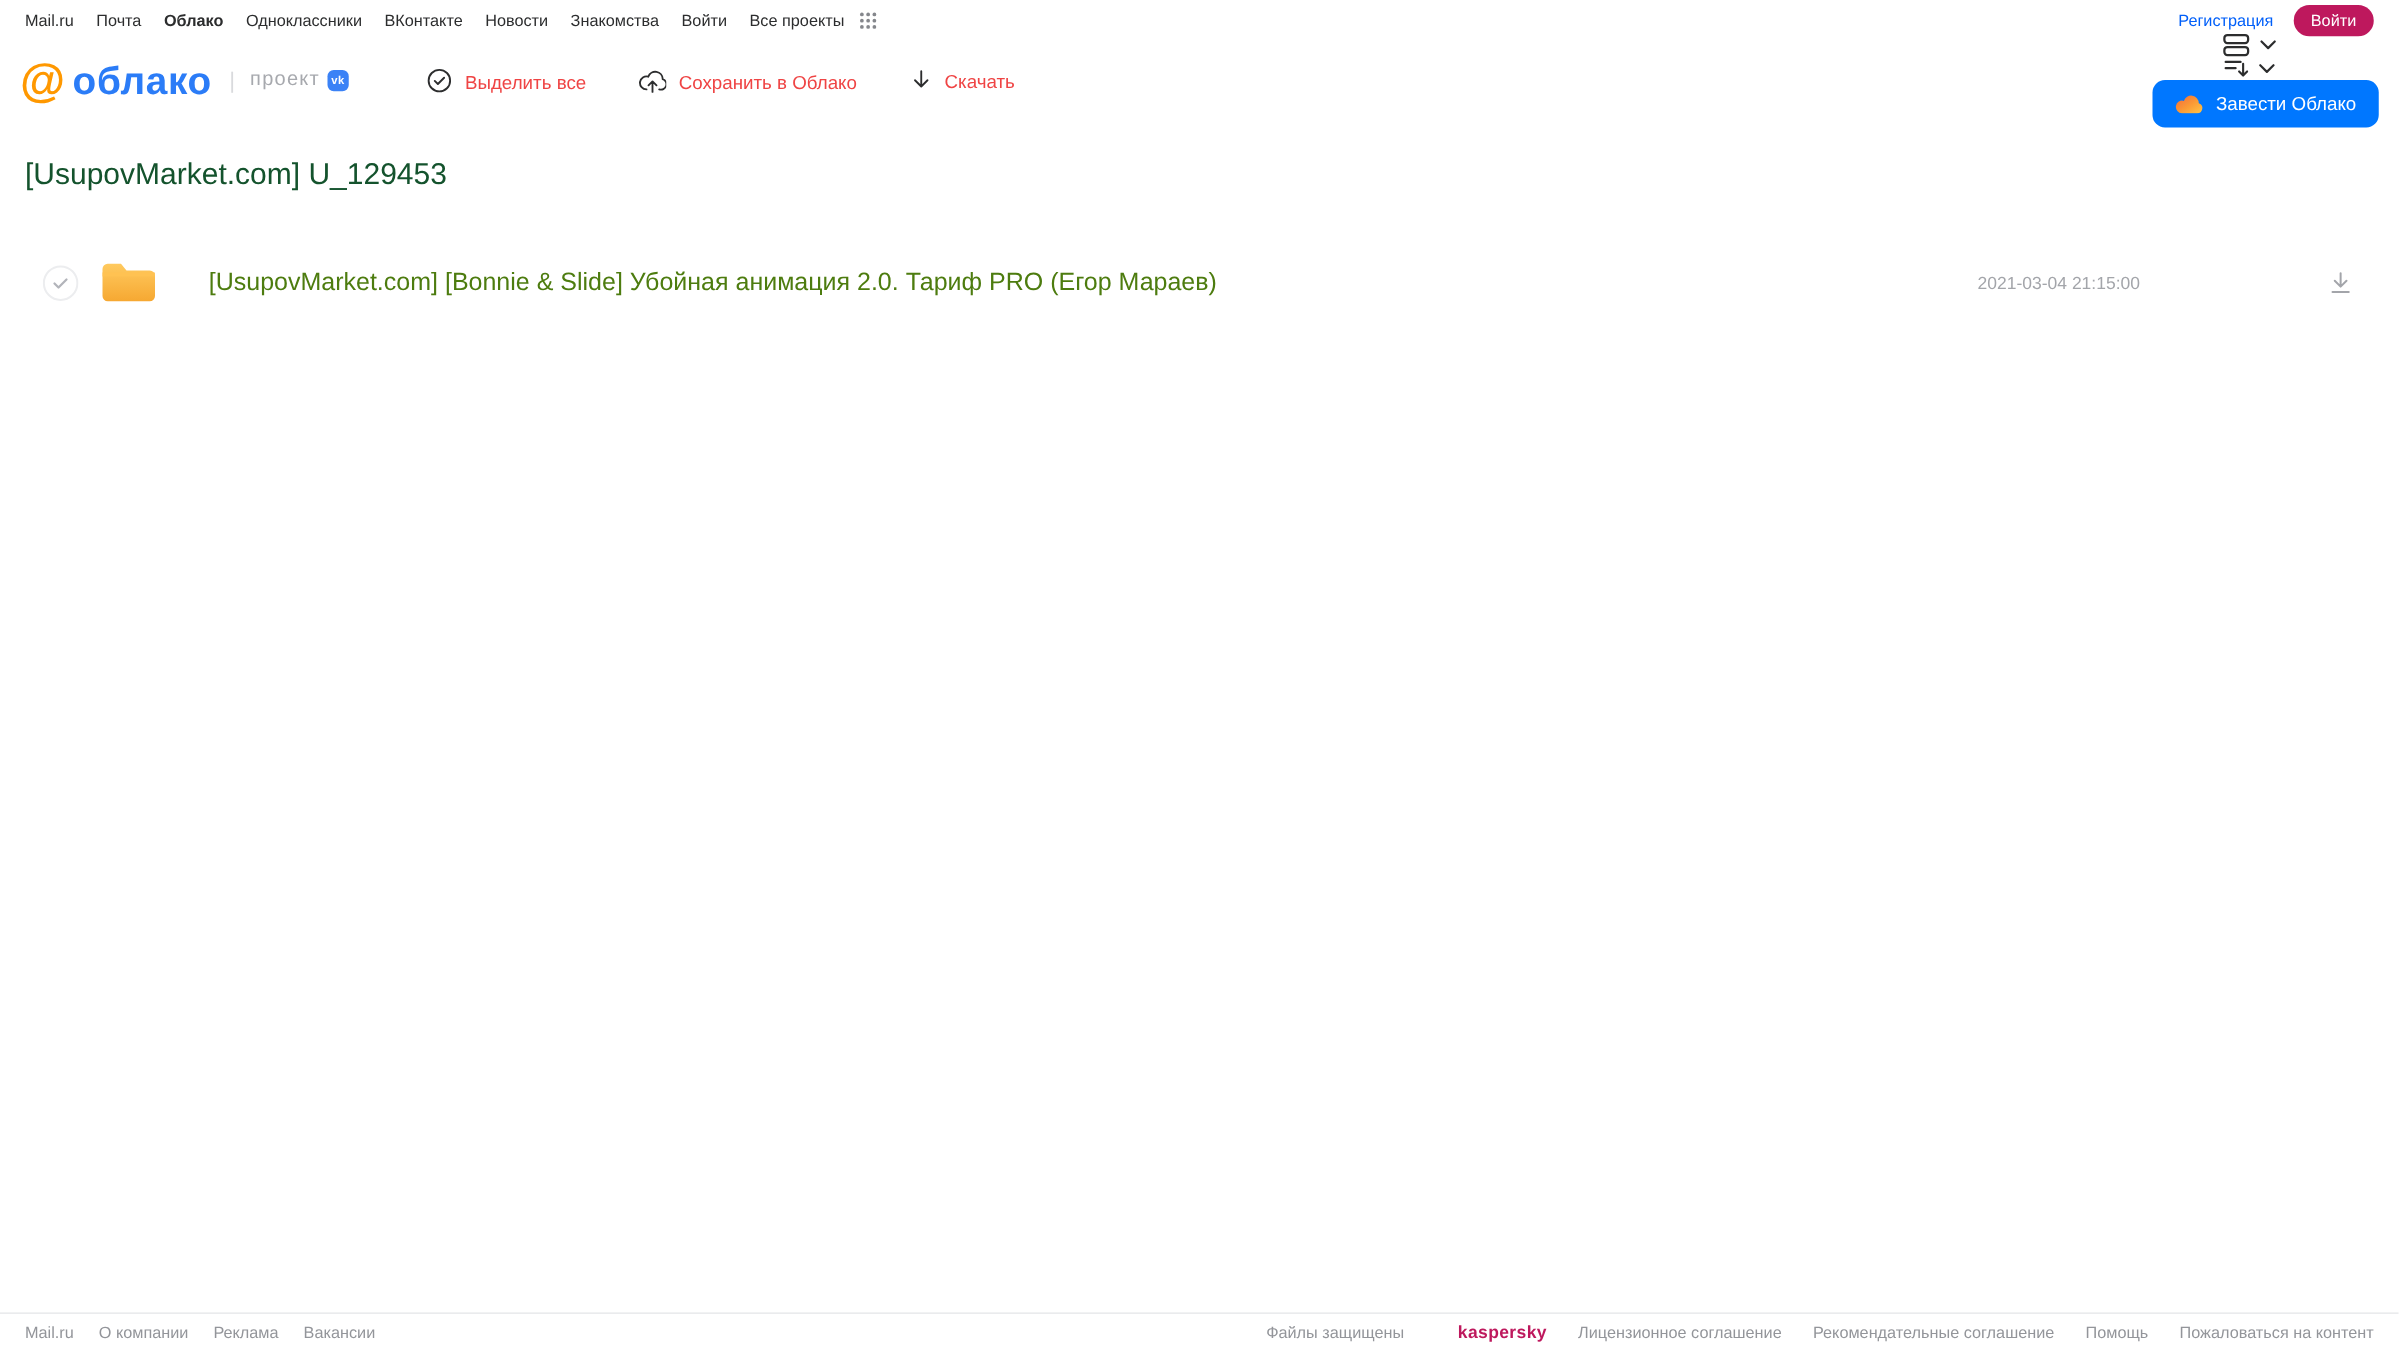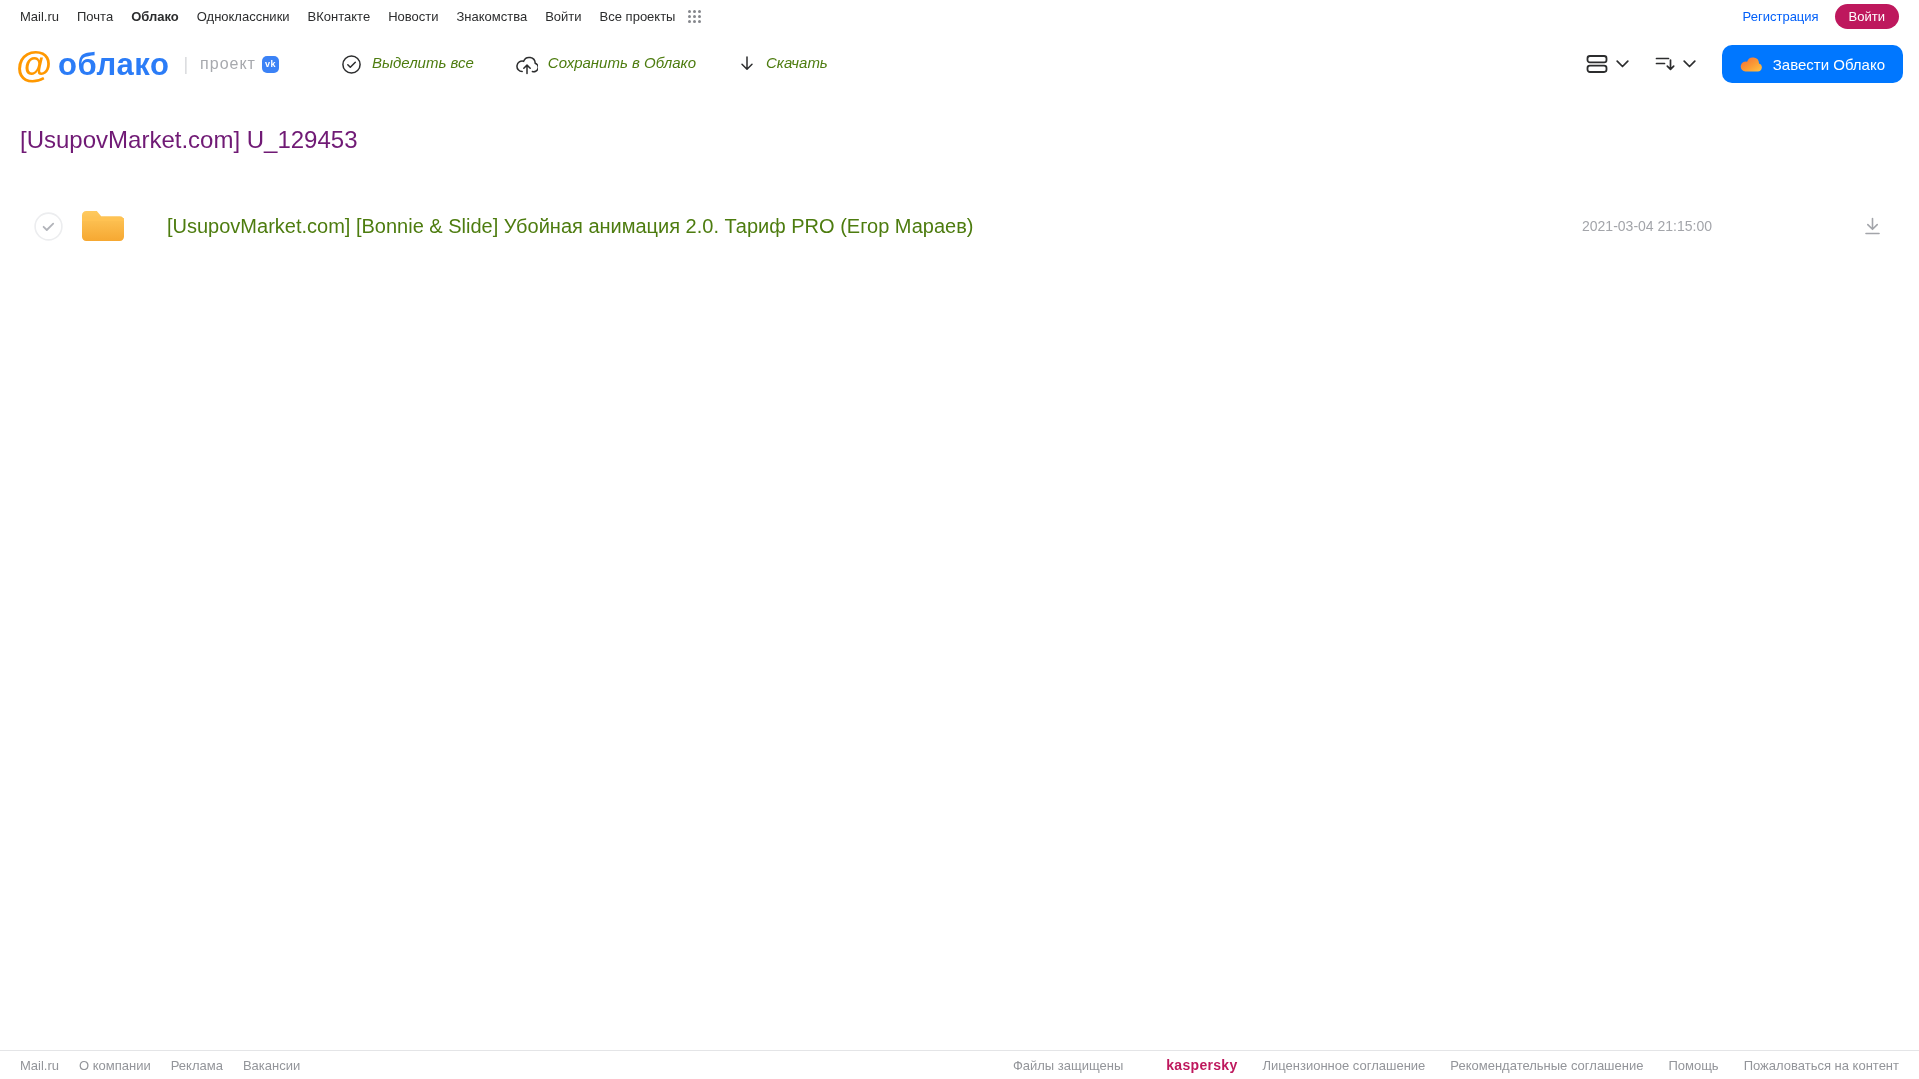--- a/index.html
+++ b/index.html
@@ -48,42 +48,42 @@
   .project-label { color: #a7a9ae; font-size: 16px; letter-spacing: 1px; }
   .vk-badge {
     display: inline-flex; align-items: center; justify-content: center;
     width: 17px; height: 17px; margin-left: 6px;
     background: #3b82f6; color: #fff; border-radius: 5px;
     font-size: 9px; font-weight: 700; letter-spacing: 0.5px;
   }
 
   .toolbar { display: flex; align-items: center; margin-left: 62px; }
   .tool {
-    display: flex; align-items: flex-start; gap: 10px;
+    display: flex; align-items: flex-end; gap: 10px;
     margin-right: 42px; cursor: pointer;
-    font-size: 15px; color: #4d7c0f; white-space: nowrap; font-style: italic;
+    font-size: 15px; color: #ef4444; white-space: nowrap;
   }
   .tool svg { flex: 0 0 auto; }
 
-  .header-right { margin-left: auto; display: flex; align-items: center; }
+  .header-right { margin-left: auto; display: flex; align-items: center; flex-direction: column; }
   .icon-ctl {
     display: flex; align-items: center; gap: 8px;
     margin-right: 26px; cursor: pointer;
   }
   .get-cloud-btn {
     display: flex; align-items: center; gap: 10px;
     background: #0077ff; color: #fff; border: none; cursor: pointer;
     font-family: inherit; font-size: 15px;
     height: 38px; padding: 0 18px; border-radius: 10px;
   }
 
   
   .page-title {
     margin: 0; padding: 31px 0 0 20px;
-    font-size: 24px; font-weight: 400; color: #701a75;
+    font-size: 24px; font-weight: 400; color: #14532d;
   }
   .file-row {
     margin-top: 46px; height: 52px;
     display: flex; align-items: center;
     padding: 0 38px 0 34px;
     cursor: pointer;
   }
   .row-check { display: inline-flex; flex: 0 0 auto; }
   .folder-wrap { margin-left: 17px; display: inline-flex; flex: 0 0 auto; }
   .file-name { margin-left: 41px; font-size: 20px; color: #4d7c0f; }

